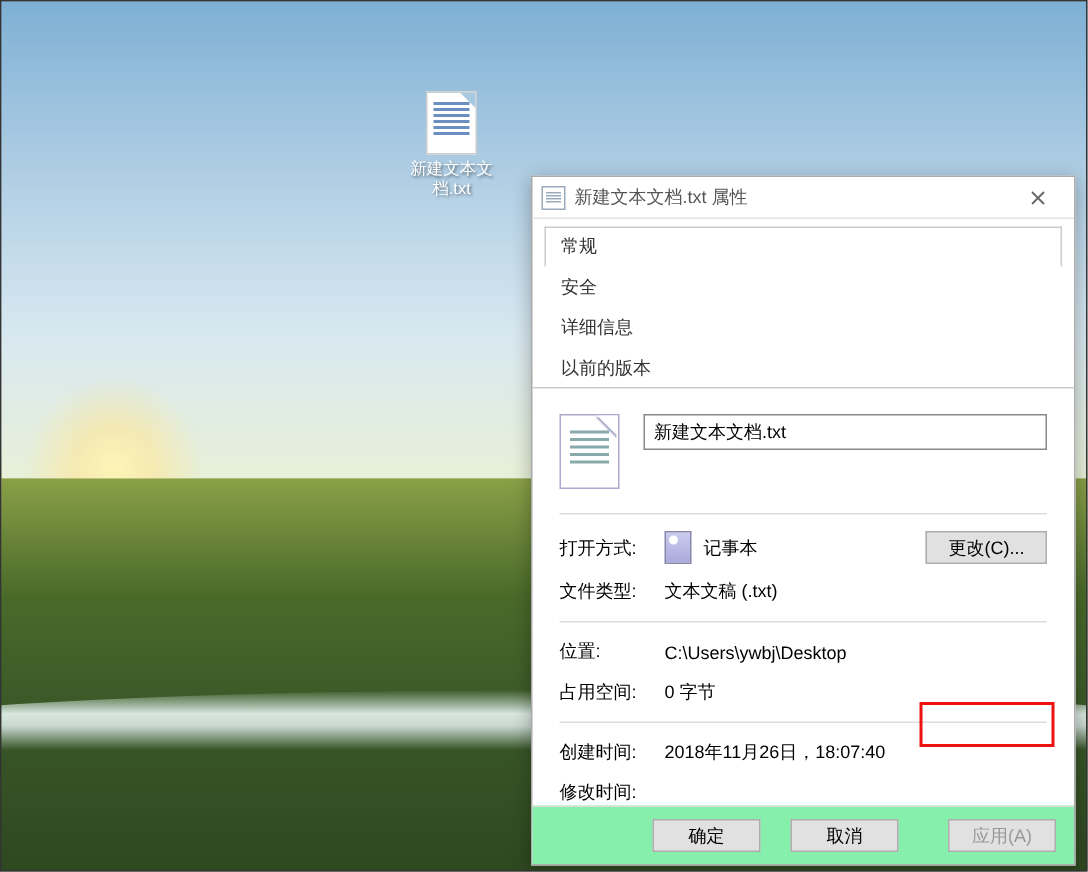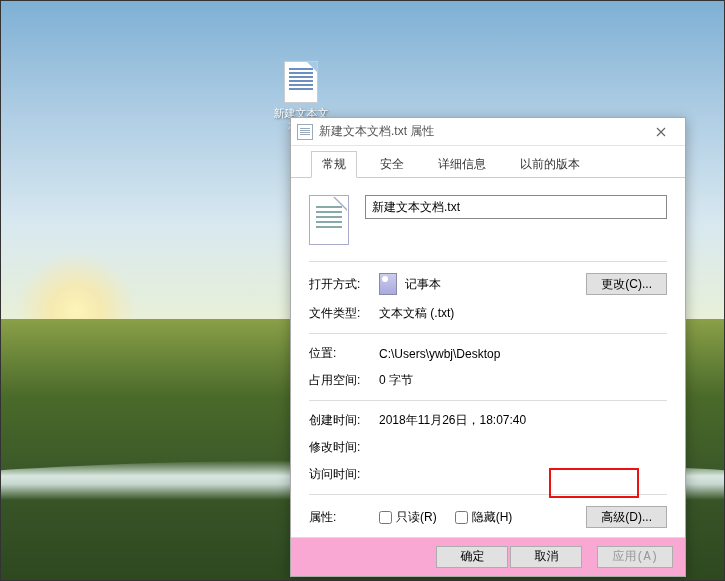--- a/index.html
+++ b/index.html
@@ -69,22 +69,22 @@
 }
 .desktop-icon .label {
   font-size: 11px;
   text-shadow: 1px 1px 2px rgba(0,0,0,0.5);
   word-break: break-all;
   line-height: 1.2;
 }
 
 .dialog {
   position: absolute;
-  top: 116px; right: 38px;
-  width: 396px; height: 460px;
+  top: 116px; right: 7px;
+  width: 363px; height: 460px;
   background: #fff;
   border: 1px solid #aaa;
   box-shadow: 0 3px 12px rgba(0,0,0,0.3);
   color: #000;
 }
 .titlebar {
   height: 28px;
   display: flex; align-items: center;
   padding: 0 4px 0 6px;
   border-bottom: 1px solid #e5e5e5;
@@ -104,23 +104,24 @@
 }
 .titlebar .title { flex: 1; font-size: 12px; color: #555; }
 .titlebar .close {
   width: 40px; height: 24px;
   display:flex; align-items:center; justify-content:center;
   cursor: pointer; color: #666;
 }
 
 .tabs {
   display: flex;
-  padding: 4px 8px 0 20px;
+  padding: 4px 8px 0 8px;
   border-bottom: 1px solid #ccc;
-  gap: 12px;
+  gap: 0;
+  flex-direction: column;
 }
 .tab {
   padding: 4px 10px;
   font-size: 12px;
   border: 1px solid transparent;
   cursor: pointer;
   color: #333;
   position: relative;
   top: 1px;
 }
@@ -201,27 +202,26 @@
 
 .chk {
   display:flex; align-items:center; gap:4px; margin-right:18px;
   cursor: pointer;
 }
 .chk input { width:13px; height:13px; }
 
 .footer {
   position: absolute;
   bottom: 0; left: 0; right: 0;
-  background: #f9a8d4;
+  background: #86efac;
   border-top: 1px solid #ddd;
   padding: 8px 12px;
   display: flex;
   justify-content: flex-end;
-  gap: 2px;
-  font-family: Liberation Mono, monospace;
+  gap: 20px;
 }
 
 .highlight-box {
   position: absolute;
   border: 2px solid #e11;
   pointer-events: none;
 }
 </style>
 </head>
 <body>

